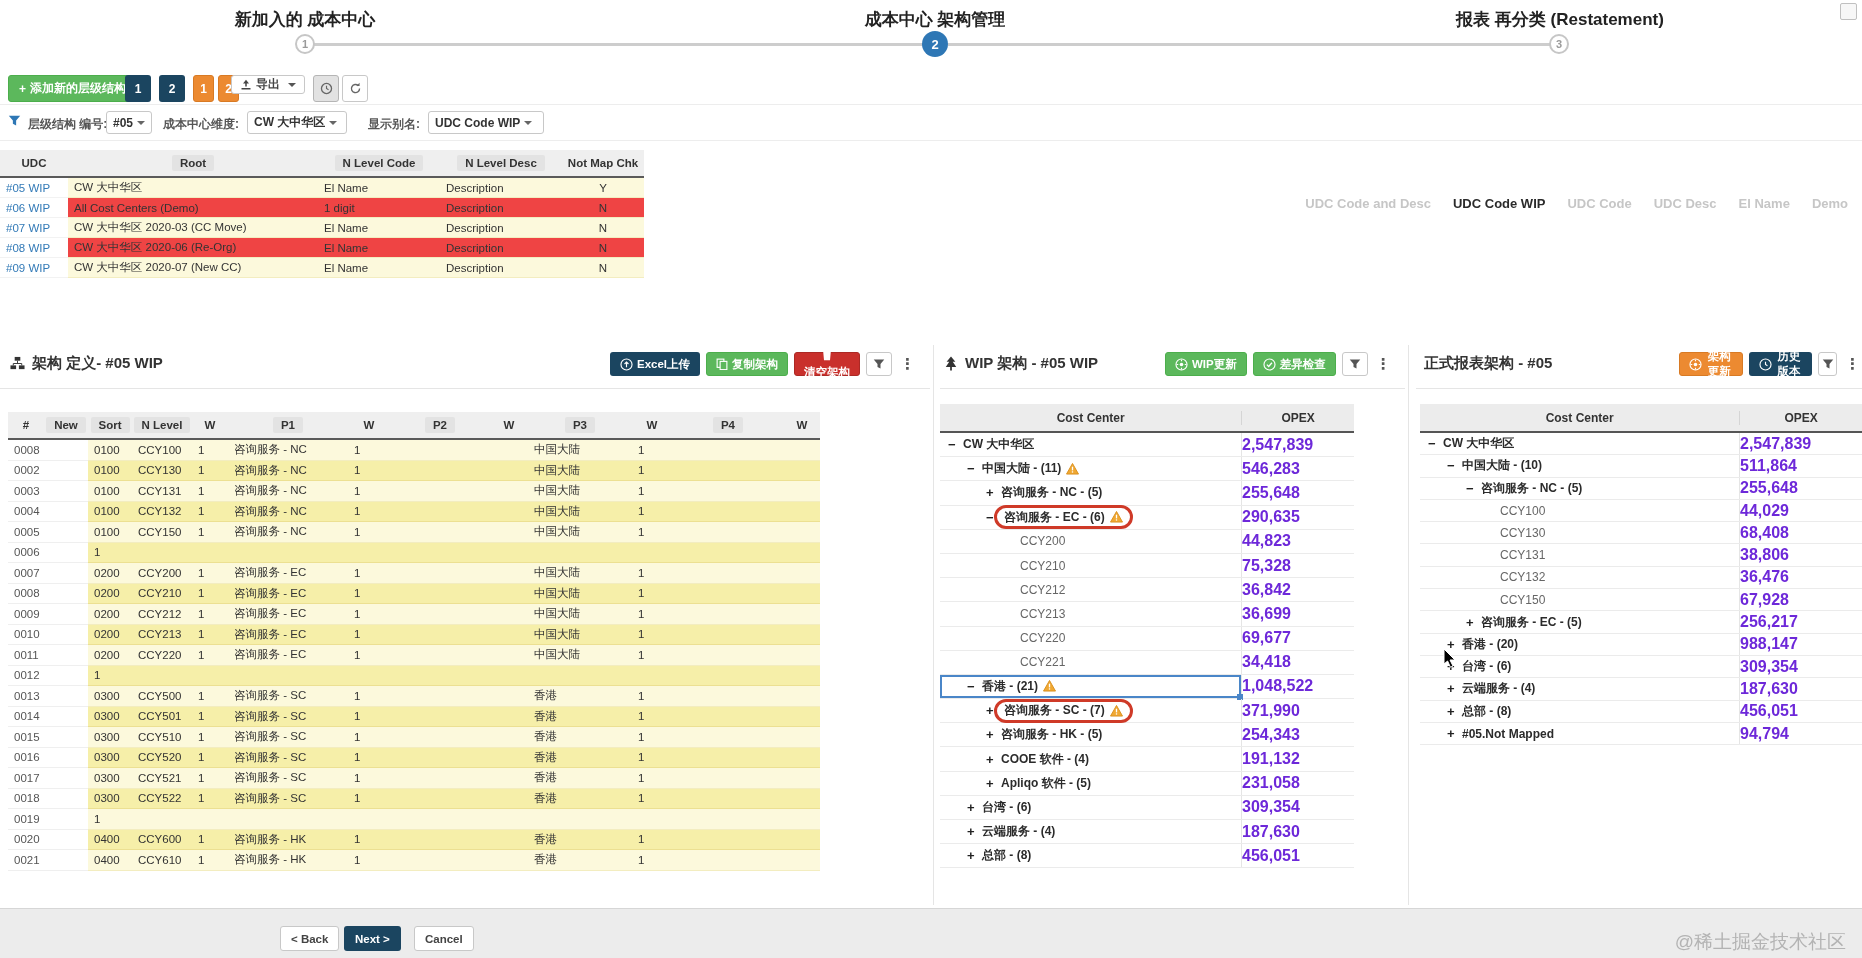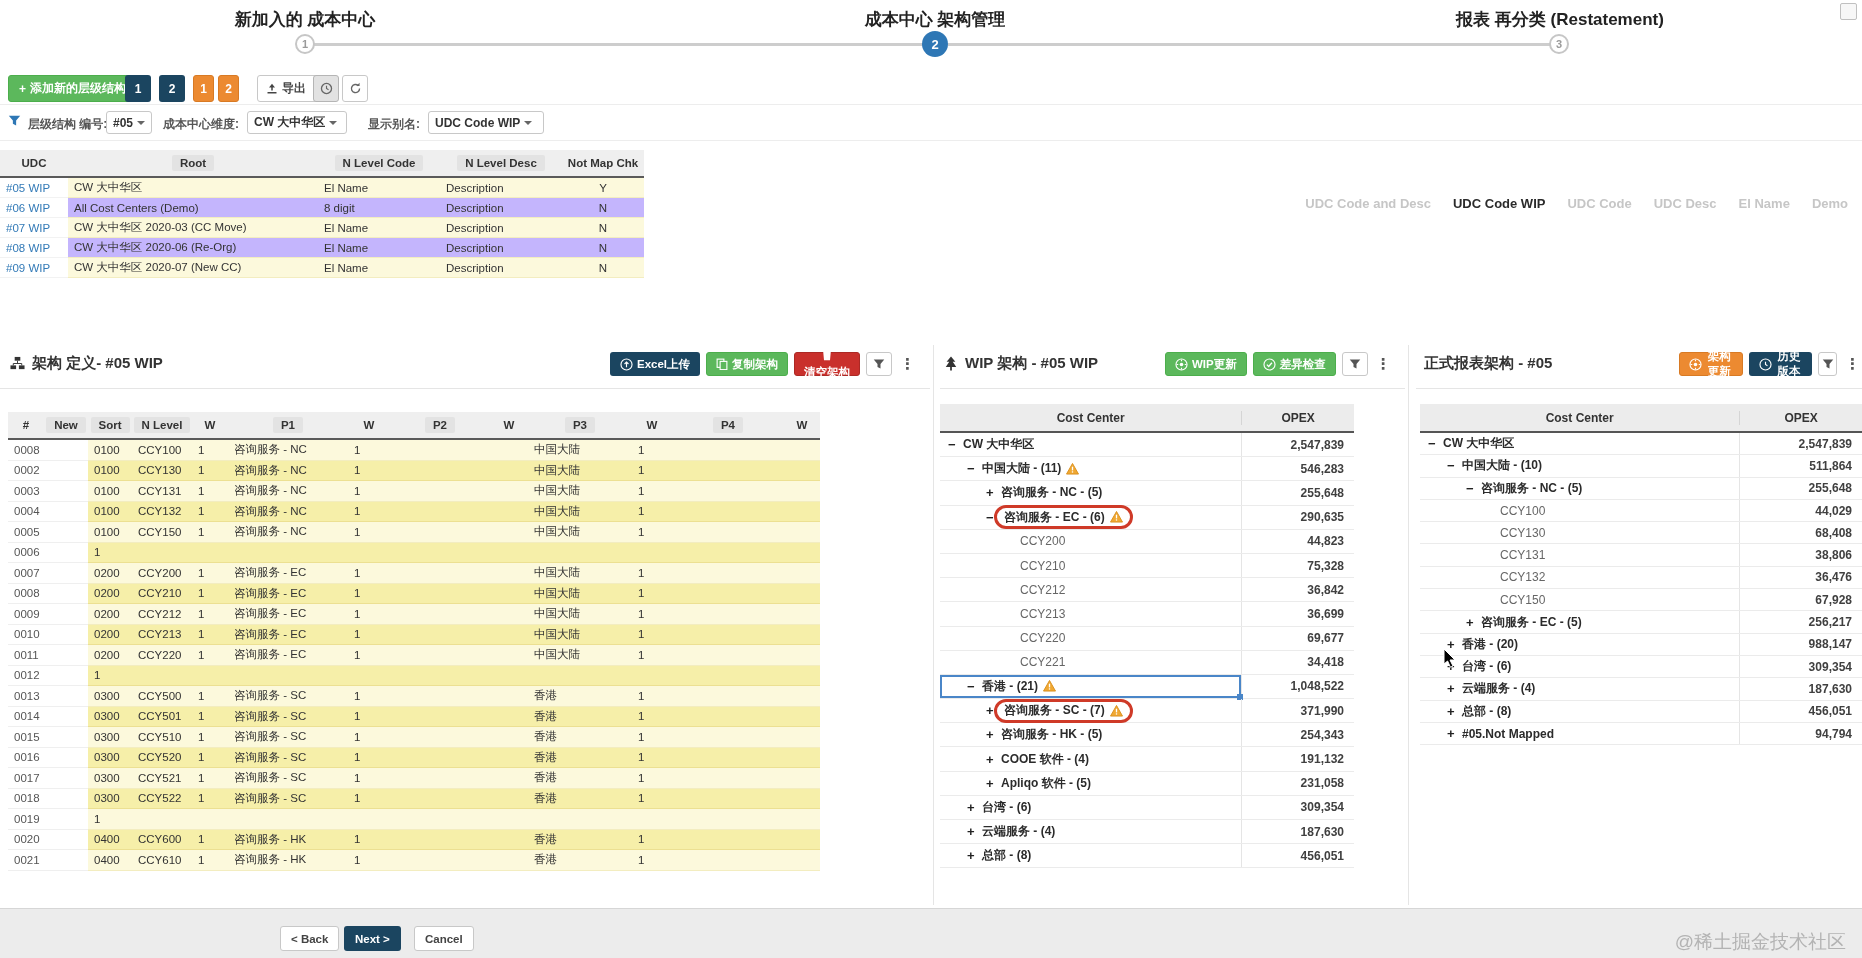--- a/index.html
+++ b/index.html
@@ -38,41 +38,41 @@
   table{border-collapse:collapse;table-layout:fixed;}
   th{font-size:11.5px;color:#333;background:#efefef;padding:0;height:26px;}
   th .hbox{display:inline-block;background:#e3e3e3;border-radius:2px;padding:2px 8px;}
   .dark-underline th{border-bottom:2px solid #5a5a5a;}
   td{font-size:11.5px;padding:0 0 0 6px;white-space:nowrap;overflow:hidden;}
   
   #udc-table{position:absolute;left:0;top:150px;width:644px;}
   #udc-table td{height:19px;border-bottom:1px solid #f3edc0;}
   #udc-table td.c0{background:#fff;color:var(--link,#337ab7);border-bottom:1px solid #f2f2f2;}
   #udc-table tr.r0 td:not(.c0){background:#fcf9dc;}
-  #udc-table tr.r1 td:not(.c0){background:#c4b5fd;}
+  #udc-table tr.r1 td:not(.c0){background:#ef4444;}
   #udc-table td.c4{text-align:center;padding-left:0;}
   
   #def-table{position:absolute;left:8px;top:412px;width:812px;}
   #def-table td{height:19.5px;border-bottom:1px solid #efefef;}
   #def-table td.white{background:#fff;color:#555;}
   #def-table tr.r0 td.yel{background:#fcf9dc;border-bottom:1px solid #f3edc0;}
   #def-table tr.r1 td.yel{background:#f6efa9;border-bottom:1px solid #ece092;}
   
   .panel-title{position:absolute;top:354px;font-size:15px;font-weight:bold;color:#333;display:flex;align-items:center;gap:7px;}
   .panel-btns{position:absolute;top:352px;display:flex;gap:6px;align-items:center;}
   .panel-btns .btn{height:24px;padding:0 9px;font-size:11.5px;}
   .panel-btns .btn.sq{width:26px;padding:0;}
   .dots{font-size:15px;color:#555;font-weight:bold;padding:0 2px;}
   
   .tree{position:absolute;}
   .thead{display:flex;background:#ececec;border-bottom:2px solid #555;height:27px;align-items:center;font-size:12px;font-weight:bold;color:#333;}
   .thead .h1{text-align:center;}
   .trow{display:flex;border-bottom:1px solid #ebebeb;align-items:center;}
   .tcc{position:relative;display:flex;align-items:center;height:100%;box-sizing:border-box;border-right:1px solid #e5e5e5;}
-  .topex{text-align:right;padding-right:10px;font-size:12px;font-weight:600;color:#404040;box-sizing:border-box;}
+  .topex{padding-right:10px;font-size:16px;font-weight:600;color:#6d28d9;box-sizing:border-box;}
   .toggle{font-weight:bold;font-size:13px;color:#222;width:15px;display:inline-block;flex:none;}
   .tlabel{font-size:12px;font-weight:600;color:#2b2b2b;white-space:nowrap;}
   .tlabel.leaf{font-weight:normal;color:#666;padding-left:15px;}
   .warn{margin-left:5px;flex:none;}
   .oval{display:inline-flex;align-items:center;border:3px solid #cf3a28;border-radius:14px;padding:0 7px;margin-left:-7px;height:18px;}
   .trow .tcc.sel{box-shadow:inset 0 0 0 2px #4a86c8;}
   .trow .tcc.sel::after{content:"";position:absolute;right:-2px;bottom:-2px;width:6px;height:6px;background:#4a86c8;}
   
   #alias-tabs{position:absolute;top:196px;right:14px;display:flex;gap:22px;font-size:13px;font-weight:bold;}
   #alias-tabs .tab{color:#c6c6c6;cursor:pointer;white-space:nowrap;}
@@ -101,21 +101,21 @@
 
 <div>
   <button class="btn green abs" style="left:8px;top:75px;height:27px;padding:0 10px;">
     <span class="ic">+</span>
     <span>添加新的层级结构</span>
   </button>
   <button class="btn navy abs" style="left:125px;top:75px;width:26px;height:27px;">1</button>
   <button class="btn navy abs" style="left:159px;top:75px;width:26px;height:27px;">2</button>
   <button class="btn orange abs" style="left:193px;top:75px;width:21px;height:27px;">1</button>
   <button class="btn orange abs" style="left:218px;top:75px;width:21px;height:27px;">2</button>
-  <button class="btn plain abs" style="left:257px;top:75px;height:27px;padding:0 8px;">
+  <button class="btn plain abs" style="left:231px;top:75px;height:19px;padding:0 8px;">
     <span class="ic">
       <svg width="12" height="12" viewBox="0 0 16 16">
           <path d="M8 1l4 5H9v4H7V6H4z" fill="#444"></path>
           <path d="M2 12h12v2H2z" fill="#444"></path>
         </svg>
     </span>
     <span>导出</span>
     <span class="caret"></span>
   </button>
   <button class="btn pressed abs" style="left:313px;top:75px;width:26px;height:27px;">
@@ -182,21 +182,21 @@
       <tr class="r0">
         <td class="c0">#05 WIP</td>
         <td class="c1">CW 大中华区</td>
         <td class="c2">El Name</td>
         <td class="c3">Description</td>
         <td class="c4">Y</td>
       </tr>
       <tr class="r1">
         <td class="c0">#06 WIP</td>
         <td class="c1">All Cost Centers (Demo)</td>
-        <td class="c2">8 digit</td>
+        <td class="c2">1 digit</td>
         <td class="c3">Description</td>
         <td class="c4">N</td>
       </tr>
       <tr class="r0">
         <td class="c0">#07 WIP</td>
         <td class="c1">CW 大中华区 2020-03 (CC Move)</td>
         <td class="c2">El Name</td>
         <td class="c3">Description</td>
         <td class="c4">N</td>
       </tr>

